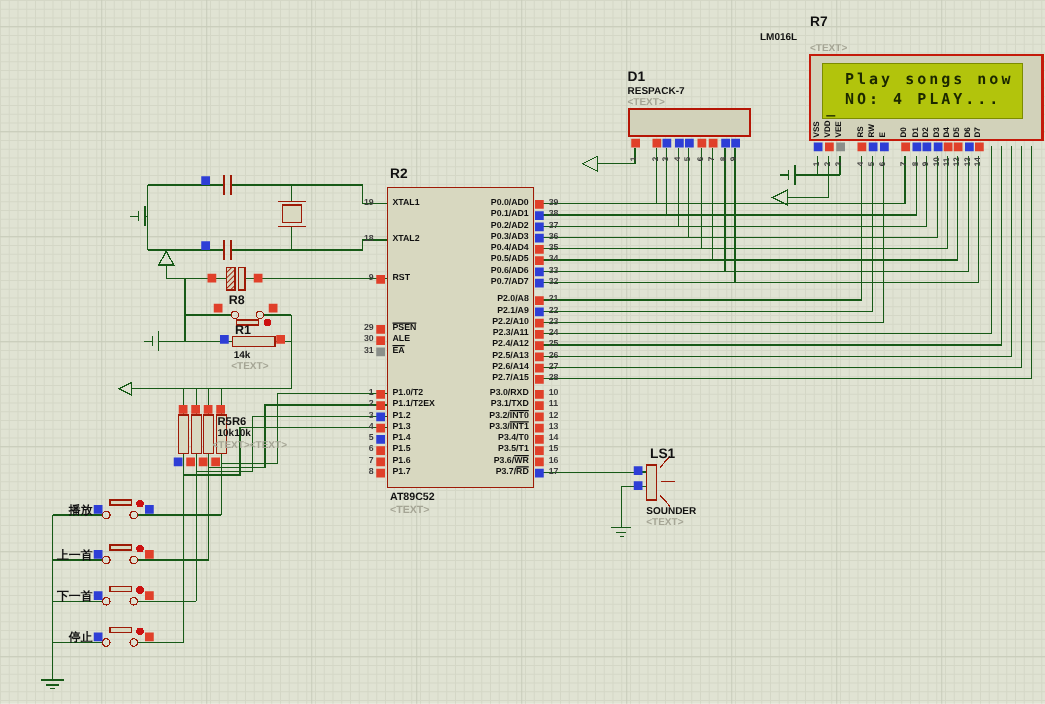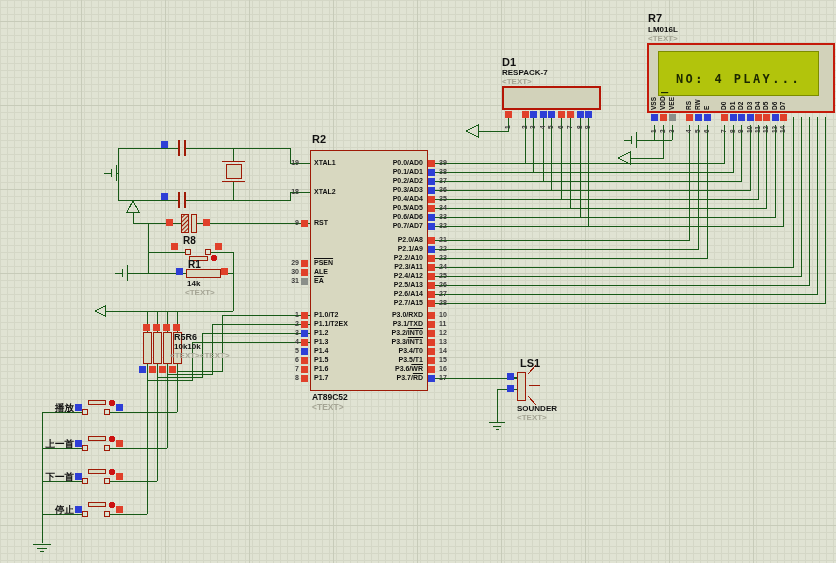--- a/index.html
+++ b/index.html
@@ -115,23 +115,24 @@
         <rect x="658" y="51" width="160" height="44" fill="#b2c40c" stroke="#7c8c00" stroke-width="1"></rect>
       </g>
     </g>
   </svg>
 
   <div class="lbl ref" style="left:312px;top:133px;">R2</div>
   <div class="lbl part" style="left:312px;top:392px;font-size:8.5px;">AT89C52</div>
   <div class="lbl ph" style="left:312px;top:402px;font-size:8.5px;">&lt;TEXT&gt;</div>
 
   <div class="lbl ref" style="left:648px;top:12px;">R7</div>
-  <div class="lbl part" style="left:648px;top:25px;">LM016L</div>
+  <div class="lbl part" style="left:608px;top:25px;">LM016L</div>
   <div class="lbl ph" style="left:648px;top:34px;">&lt;TEXT&gt;</div>
 
+  <div class="lcd-line" style="left:676px;top:56px;">Play songs now</div>
   <div class="lcd-line" style="left:676px;top:72px;">NO: 4 PLAY...</div>
   <div class="lcd-line" style="left:661px;top:79px;">_</div>
 
   <div class="lbl ref" style="left:502px;top:56px;">D1</div>
   <div class="lbl part" style="left:502px;top:68px;">RESPACK-7</div>
   <div class="lbl ph" style="left:502px;top:77px;">&lt;TEXT&gt;</div>
 
   <div class="lbl ref" style="left:520px;top:357px;">LS1</div>
   <div class="lbl part" style="left:517px;top:404px;">SOUNDER</div>
   <div class="lbl ph" style="left:517px;top:413px;">&lt;TEXT&gt;</div>

